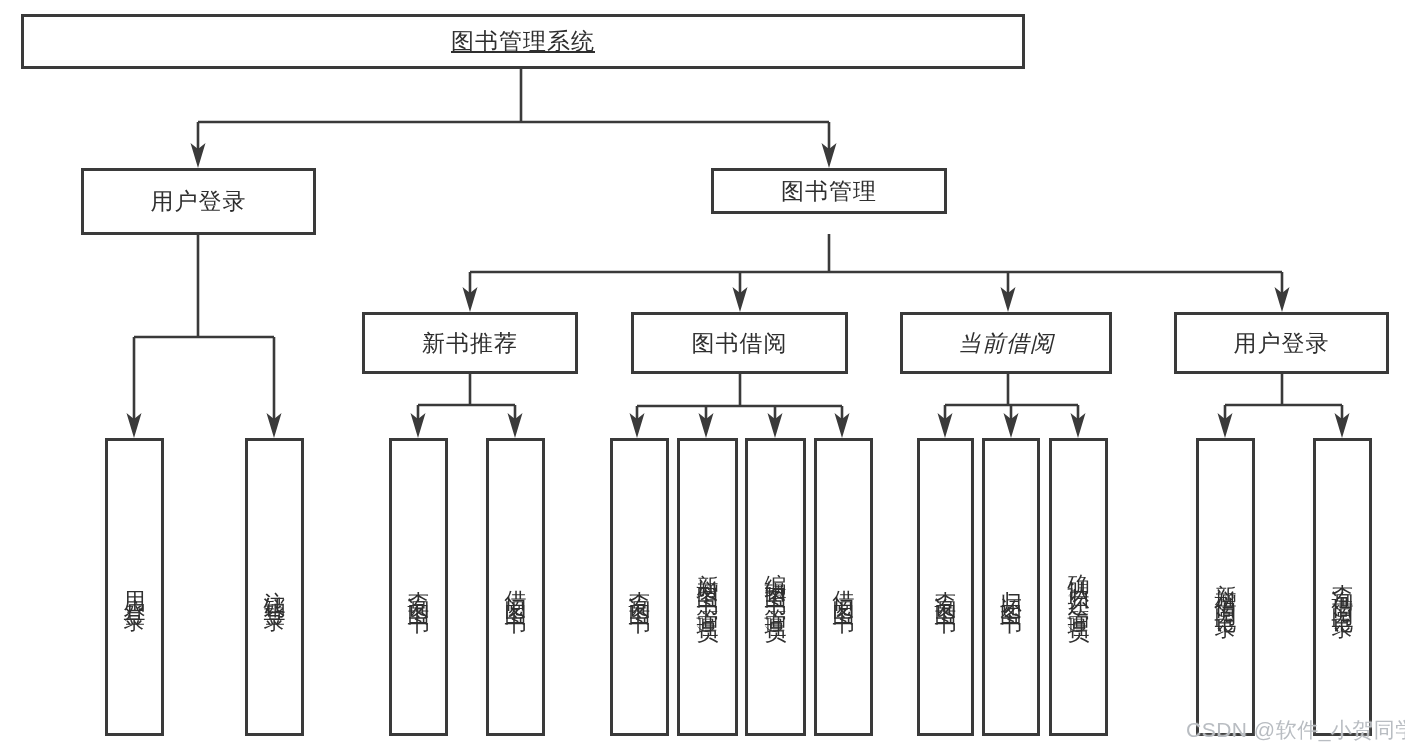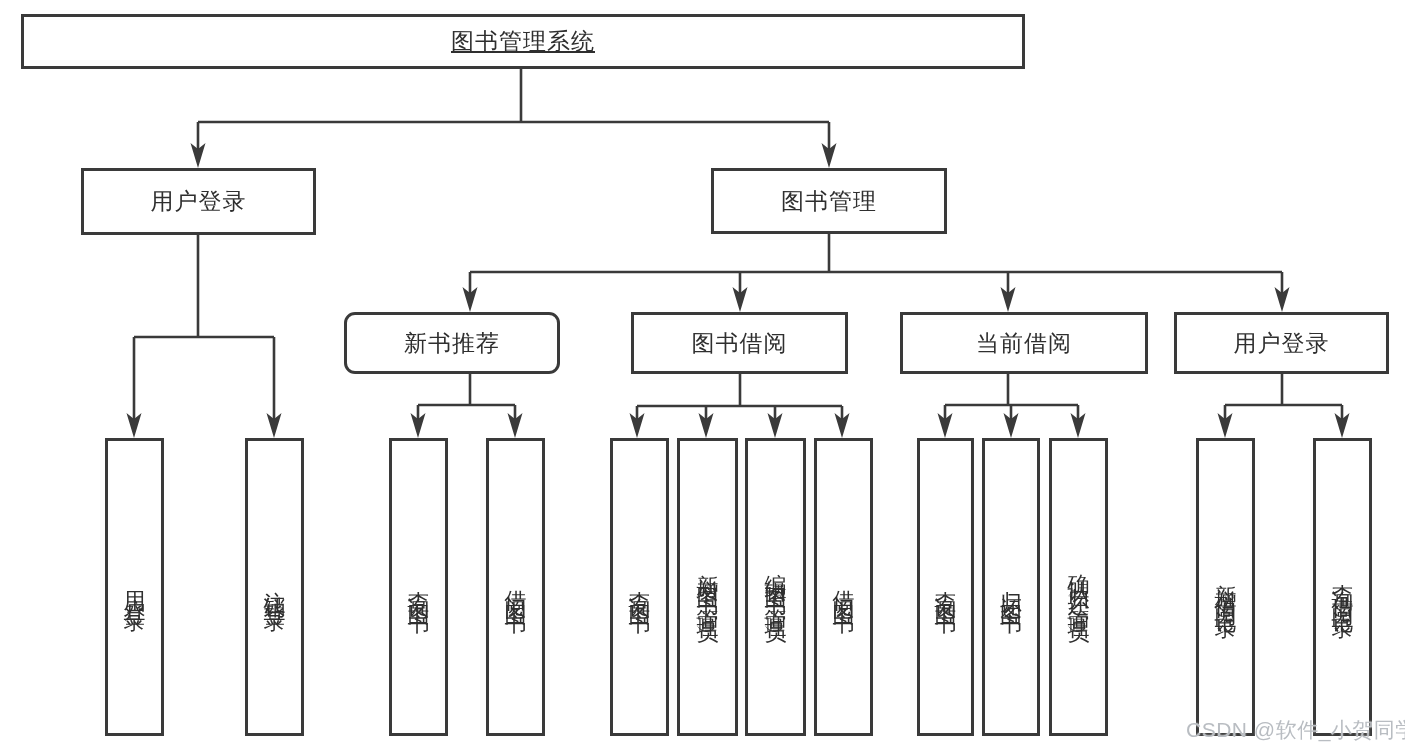--- a/index.html
+++ b/index.html
@@ -13,24 +13,24 @@
     display:flex;align-items:center;justify-content:center;
   }
   .hbox{font-size:23px;letter-spacing:1px;white-space:nowrap;}
   .vbox{
     writing-mode:vertical-rl;text-orientation:mixed;
     font-size:22px;letter-spacing:7px;line-height:1;
   }
   
   #n-root{left:21px;top:14px;width:1004px;height:55px;text-decoration:underline;}
   #n-user-login{left:81px;top:168px;width:235px;height:67px;}
-  #n-book-mgmt{left:711px;top:168px;width:236px;height:66px;}
-  #n-new-book-rec{left:344px;top:312px;width:216px;height:62px;border-radius:11px;}
+  #n-book-mgmt{left:711px;top:168px;width:236px;height:46px;}
+  #n-new-book-rec{left:362px;top:312px;width:216px;height:62px;}
   #n-book-borrow{left:631px;top:312px;width:217px;height:62px;}
-  #n-current-borrow{left:900px;top:312px;width:248px;height:62px;}
+  #n-current-borrow{left:900px;top:312px;width:212px;height:62px;font-style:italic;}
   #n-borrow-records{left:1174px;top:312px;width:215px;height:62px;}
   .leaf{top:438px;width:59px;height:298px;}
   #n-user-login-op{left:105px;}
   #n-logout-op{left:245px;}
   #n-query-book-1{left:389px;}
   #n-borrow-book-1{left:486px;}
   #n-query-book-2{left:610px;}
   #n-add-book{left:677px;width:61px;}
   #n-edit-book{left:745px;width:61px;}
   #n-borrow-book-2{left:814px;}

